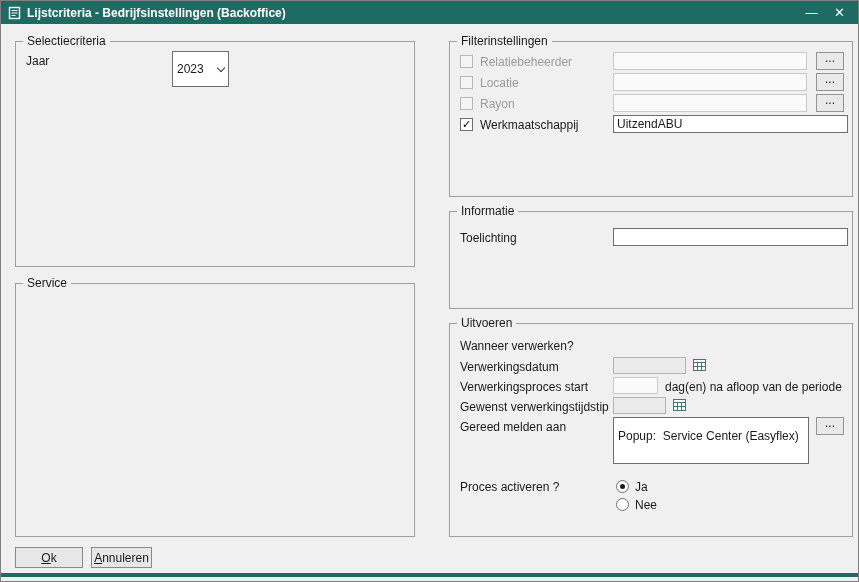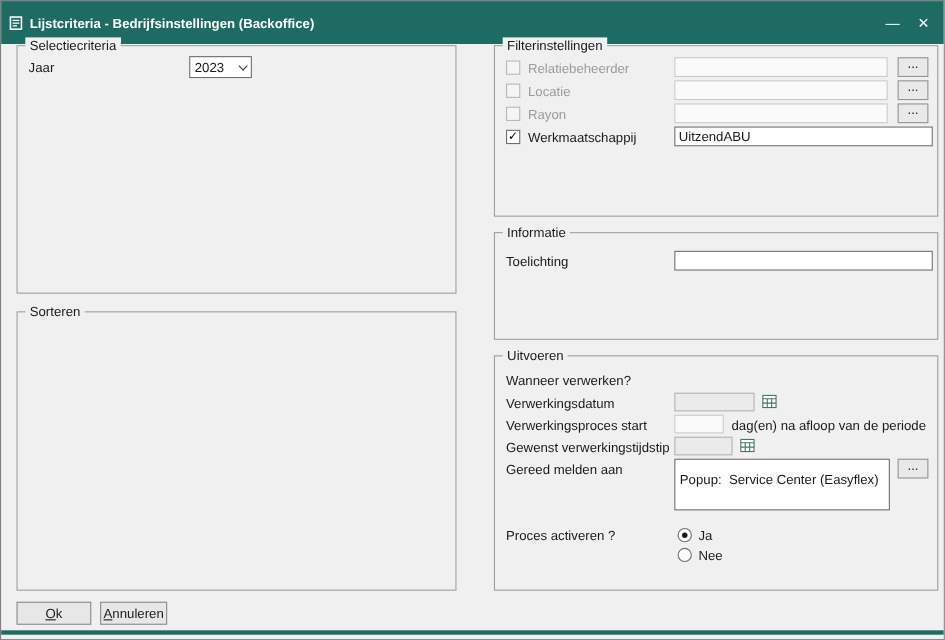--- a/index.html
+++ b/index.html
@@ -1,18 +1,18 @@
 <!DOCTYPE html>
 <html><head>
 <meta charset="utf-8">
 <style>
   html,body{margin:0;padding:0;background:#ffffff;font-family:"Liberation Sans","DejaVu Sans",sans-serif;}
   *{box-sizing:border-box;}
   .window{position:relative;width:859px;height:582px;background:#f0f0f0;border:1px solid #7f7f7f;overflow:hidden;}
-  .titlebar{position:absolute;left:0;top:0;width:100%;height:39px;background:#1E6B64;display:flex;align-items:center;color:#fff;}
+  .titlebar{position:absolute;left:0;top:0;width:100%;height:23px;background:#1E6B64;display:flex;align-items:center;color:#fff;}
   .app-icon{margin-left:7px;display:flex;align-items:center;}
   .title{margin-left:6px;font-size:12px;font-weight:bold;}
   .controls{margin-left:auto;display:flex;align-items:center;gap:16px;margin-right:13px;}
   .ctrl-btn{color:#fff;font-size:13px;line-height:1;cursor:default;}
   .groupbox{position:absolute;border:1px solid #9f9f9f;}
   .legend{position:absolute;top:-8px;left:7px;background:#f0f0f0;padding:0 4px;font-size:12px;color:#1a1a1a;white-space:nowrap;}
   .lbl{position:absolute;font-size:12px;color:#1a1a1a;white-space:nowrap;}
   .lbl.dim{color:#9b9b9b;}
   .tbox{position:absolute;background:#fff;border:1px solid #6e6e6e;font-size:12px;padding:1px 3px;font-family:inherit;color:#1a1a1a;outline:none;}
   .tbox.dis{background:#fafafa;border-color:#c9c9c9;}
@@ -49,28 +49,28 @@
     <span class="title">Lijstcriteria - Bedrijfsinstellingen (Backoffice)</span>
     <span class="controls">
       <span class="ctrl-btn">—</span>
       <span class="ctrl-btn">✕</span>
     </span>
   </div>
 
   <div class="groupbox" style="left:14px;top:40px;width:400px;height:226px;">
     <span class="legend">Selectiecriteria</span>
     <span class="lbl" style="left:10px;top:12px;">Jaar</span>
-    <div class="combo" style="left:156px;top:9px;width:57px;height:20px;">
+    <div class="combo" style="left:156px;top:9px;width:57px;height:36px;">
       <span>2023</span>
       <span class="chev"></span>
     </div>
   </div>
 
   <div class="groupbox" style="left:14px;top:282px;width:400px;height:254px;">
-    <span class="legend">Sorteren</span>
+    <span class="legend">Service</span>
   </div>
 
   <div class="groupbox" style="left:448px;top:40px;width:404px;height:156px;">
     <span class="legend">Filterinstellingen</span>
 
     <span class="checkbox dis" style="left:10px;top:13px;"></span>
     <span class="lbl dim" style="left:30px;top:13px;">Relatiebeheerder</span>
     <input class="tbox dis" style="left: 163px; top: 10px; width: 194px; height: 18px;" value="">
     <span class="ellipsis-btn" style="left:366px;top:10px;width:28px;height:18px;">...</span>
 

